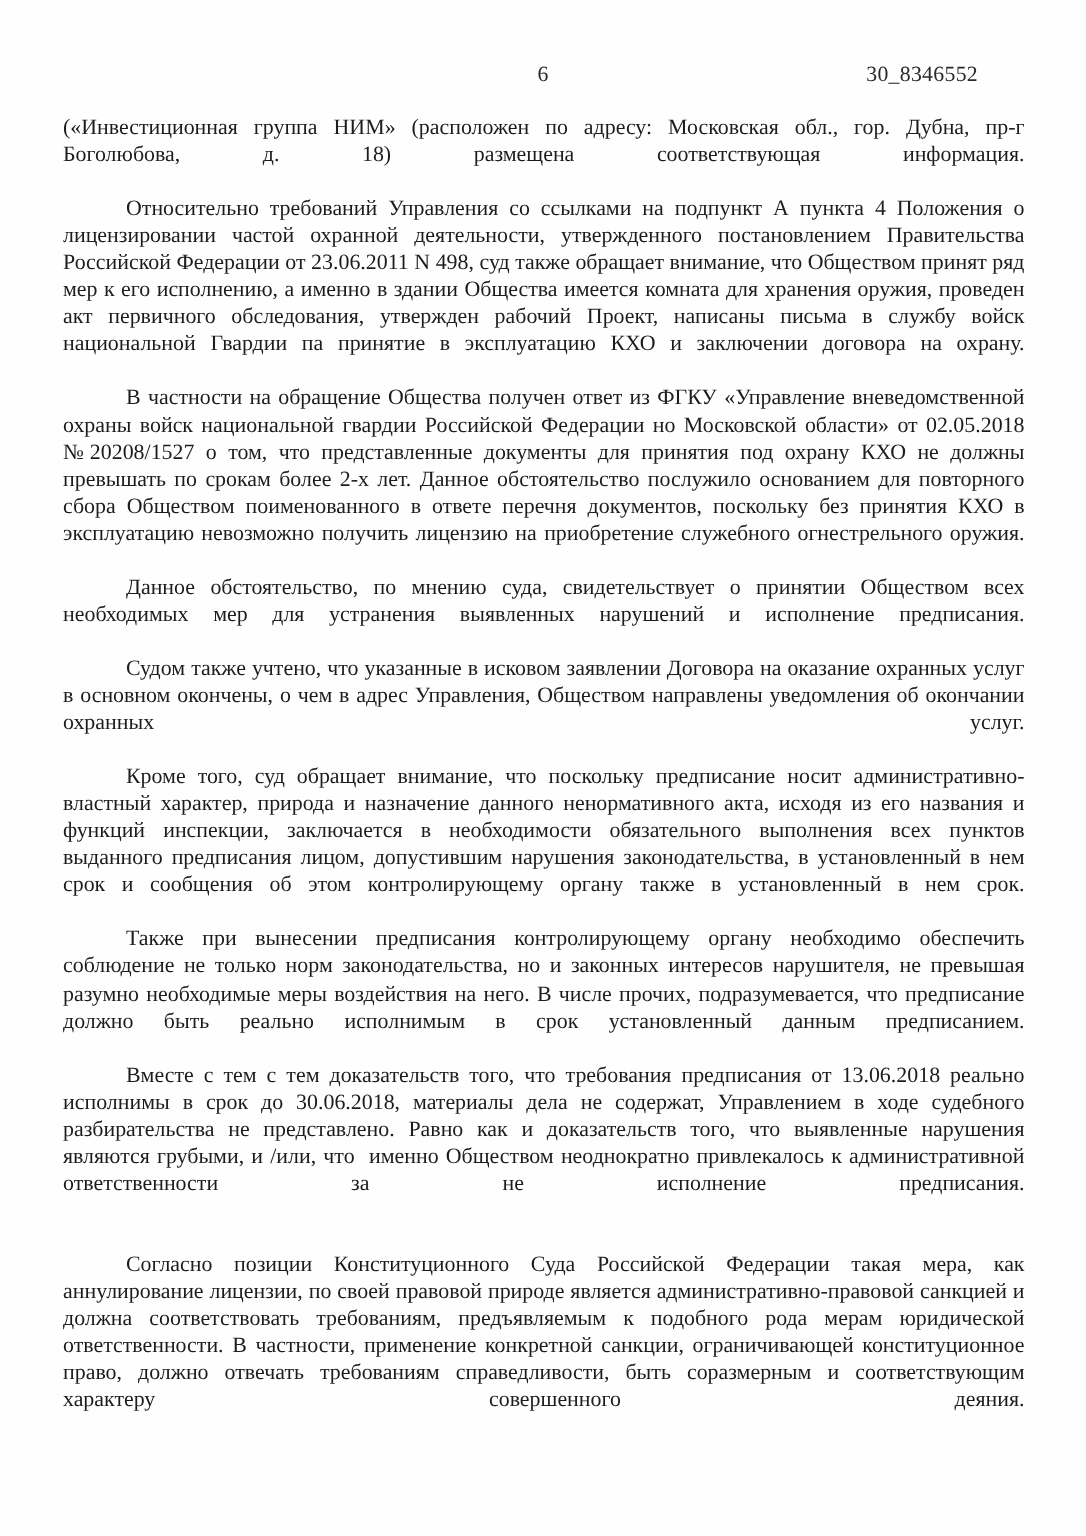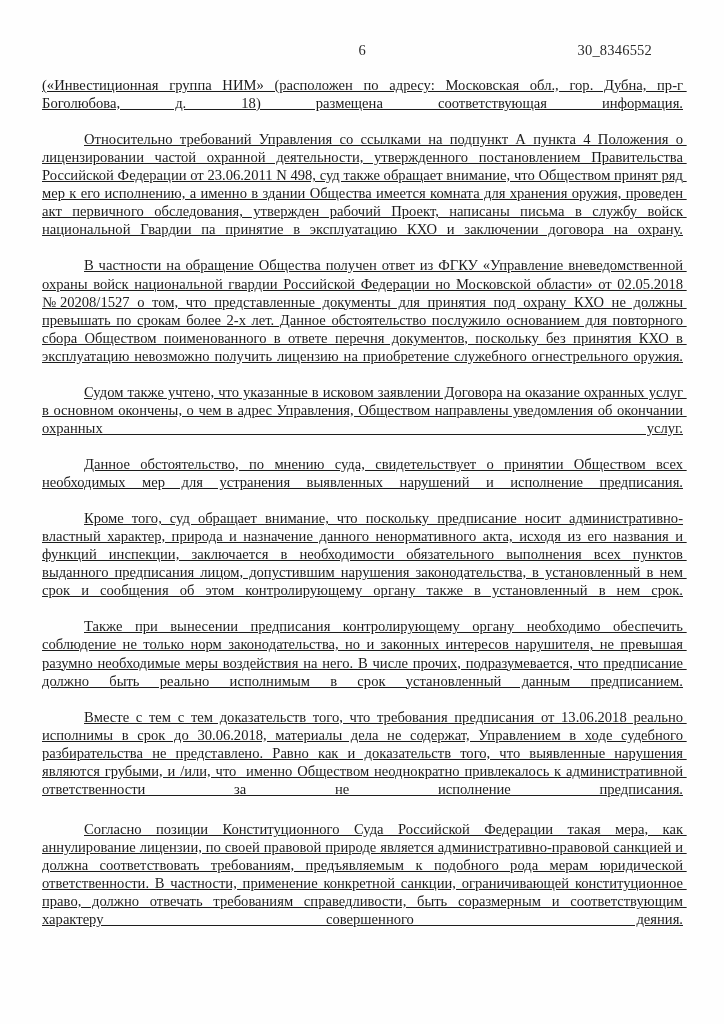--- a/index.html
+++ b/index.html
@@ -47,34 +47,33 @@
   .body-text {
     position: absolute;
     top: 76px;
     left: 42px;
     width: 641px;
     font-size: 14.6px;
     line-height: 18.05px;
     text-align: justify;
     text-justify: inter-word;
     color: #1c1c1c;
-    text-decoration: underline;
     -webkit-font-smoothing: antialiased;
   }
   .body-text p {
     margin: 0;
     text-indent: 0;
     text-align: justify;
     white-space: pre-wrap;
   }
   .body-text p.indent {
     text-indent: 42px;
   }
   .body-text p.gap-before {
-    margin-top: 4px;
+    margin-top: 18px;
   }
   
   .body-text p::after {
     content: "";
     display: inline-block;
     width: 100%;
   }
 </style>
 </head>
 <body>
@@ -83,21 +82,21 @@
 
   <div class="page-header">
     <span class="header-pageno">6</span>
     <span class="header-docid">30_8346552</span>
   </div>
 
   <div class="body-text">
       <p class="">(«Инвестиционная группа НИМ» (расположен по адресу: Московская обл., гор. Дубна, пр-г Боголюбова, д. 18) размещена соответствующая информация.</p>
       <p class="indent ">Относительно требований Управления со ссылками на подпункт А пункта 4 Положения о лицензировании частой охранной деятельности, утвержденного постановлением Правительства Российской Федерации от 23.06.2011 N 498, суд также обращает внимание, что Обществом принят ряд мер к его исполнению, а именно в здании Общества имеется комната для хранения оружия, проведен акт первичного обследования, утвержден рабочий Проект, написаны письма в службу войск национальной Гвардии па принятие в эксплуатацию КХО и заключении договора на охрану.</p>
       <p class="indent ">В частности на обращение Общества получен ответ из ФГКУ «Управление вневедомственной охраны войск национальной гвардии Российской Федерации но Московской области» от 02.05.2018 №20208/1527 о том, что представленные документы для принятия под охрану КХО не должны превышать по срокам более 2-х лет. Данное обстоятельство послужило основанием для повторного сбора Обществом поименованного в ответе перечня документов, поскольку без принятия КХО в эксплуатацию невозможно получить лицензию на приобретение служебного огнестрельного оружия.</p>
+      <p class="indent ">Данное обстоятельство, по мнению суда, свидетельствует о принятии Обществом всех необходимых мер для устранения выявленных нарушений и исполнение предписания.</p>
       <p class="indent ">Судом также учтено, что указанные в исковом заявлении Договора на оказание охранных услуг в основном окончены, о чем в адрес Управления, Обществом направлены уведомления об окончании охранных услуг.</p>
-      <p class="indent ">Данное обстоятельство, по мнению суда, свидетельствует о принятии Обществом всех необходимых мер для устранения выявленных нарушений и исполнение предписания.</p>
       <p class="indent ">Кроме того, суд обращает внимание, что поскольку предписание носит административно-властный характер, природа и назначение данного ненормативного акта, исходя из его названия и функций инспекции, заключается в необходимости обязательного выполнения всех пунктов выданного предписания лицом, допустившим нарушения законодательства, в установленный в нем срок и сообщения об этом контролирующему органу также в установленный в нем срок.</p>
       <p class="indent ">Также при вынесении предписания контролирующему органу необходимо обеспечить соблюдение не только норм законодательства, но и законных интересов нарушителя, не превышая разумно необходимые меры воздействия на него. В числе прочих, подразумевается, что предписание должно быть реально исполнимым в срок установленный данным предписанием.</p>
       <p class="indent ">Вместе с тем с тем доказательств того, что требования предписания от 13.06.2018 реально исполнимы в срок до 30.06.2018, материалы дела не содержат, Управлением в ходе судебного разбирательства не представлено. Равно как и доказательств того, что выявленные нарушения являются грубыми, и /или, что  именно Обществом неоднократно привлекалось к административной ответственности за не исполнение предписания.</p>
       <p class="indent gap-before">Согласно позиции Конституционного Суда Российской Федерации такая мера, как аннулирование лицензии, по своей правовой природе является административно-правовой санкцией и должна соответствовать требованиям, предъявляемым к подобного рода мерам юридической ответственности. В частности, применение конкретной санкции, ограничивающей конституционное право, должно отвечать требованиям справедливости, быть соразмерным и соответствующим характеру совершенного деяния.</p>
     </div>
 
 </div>
 
 </body></html>

